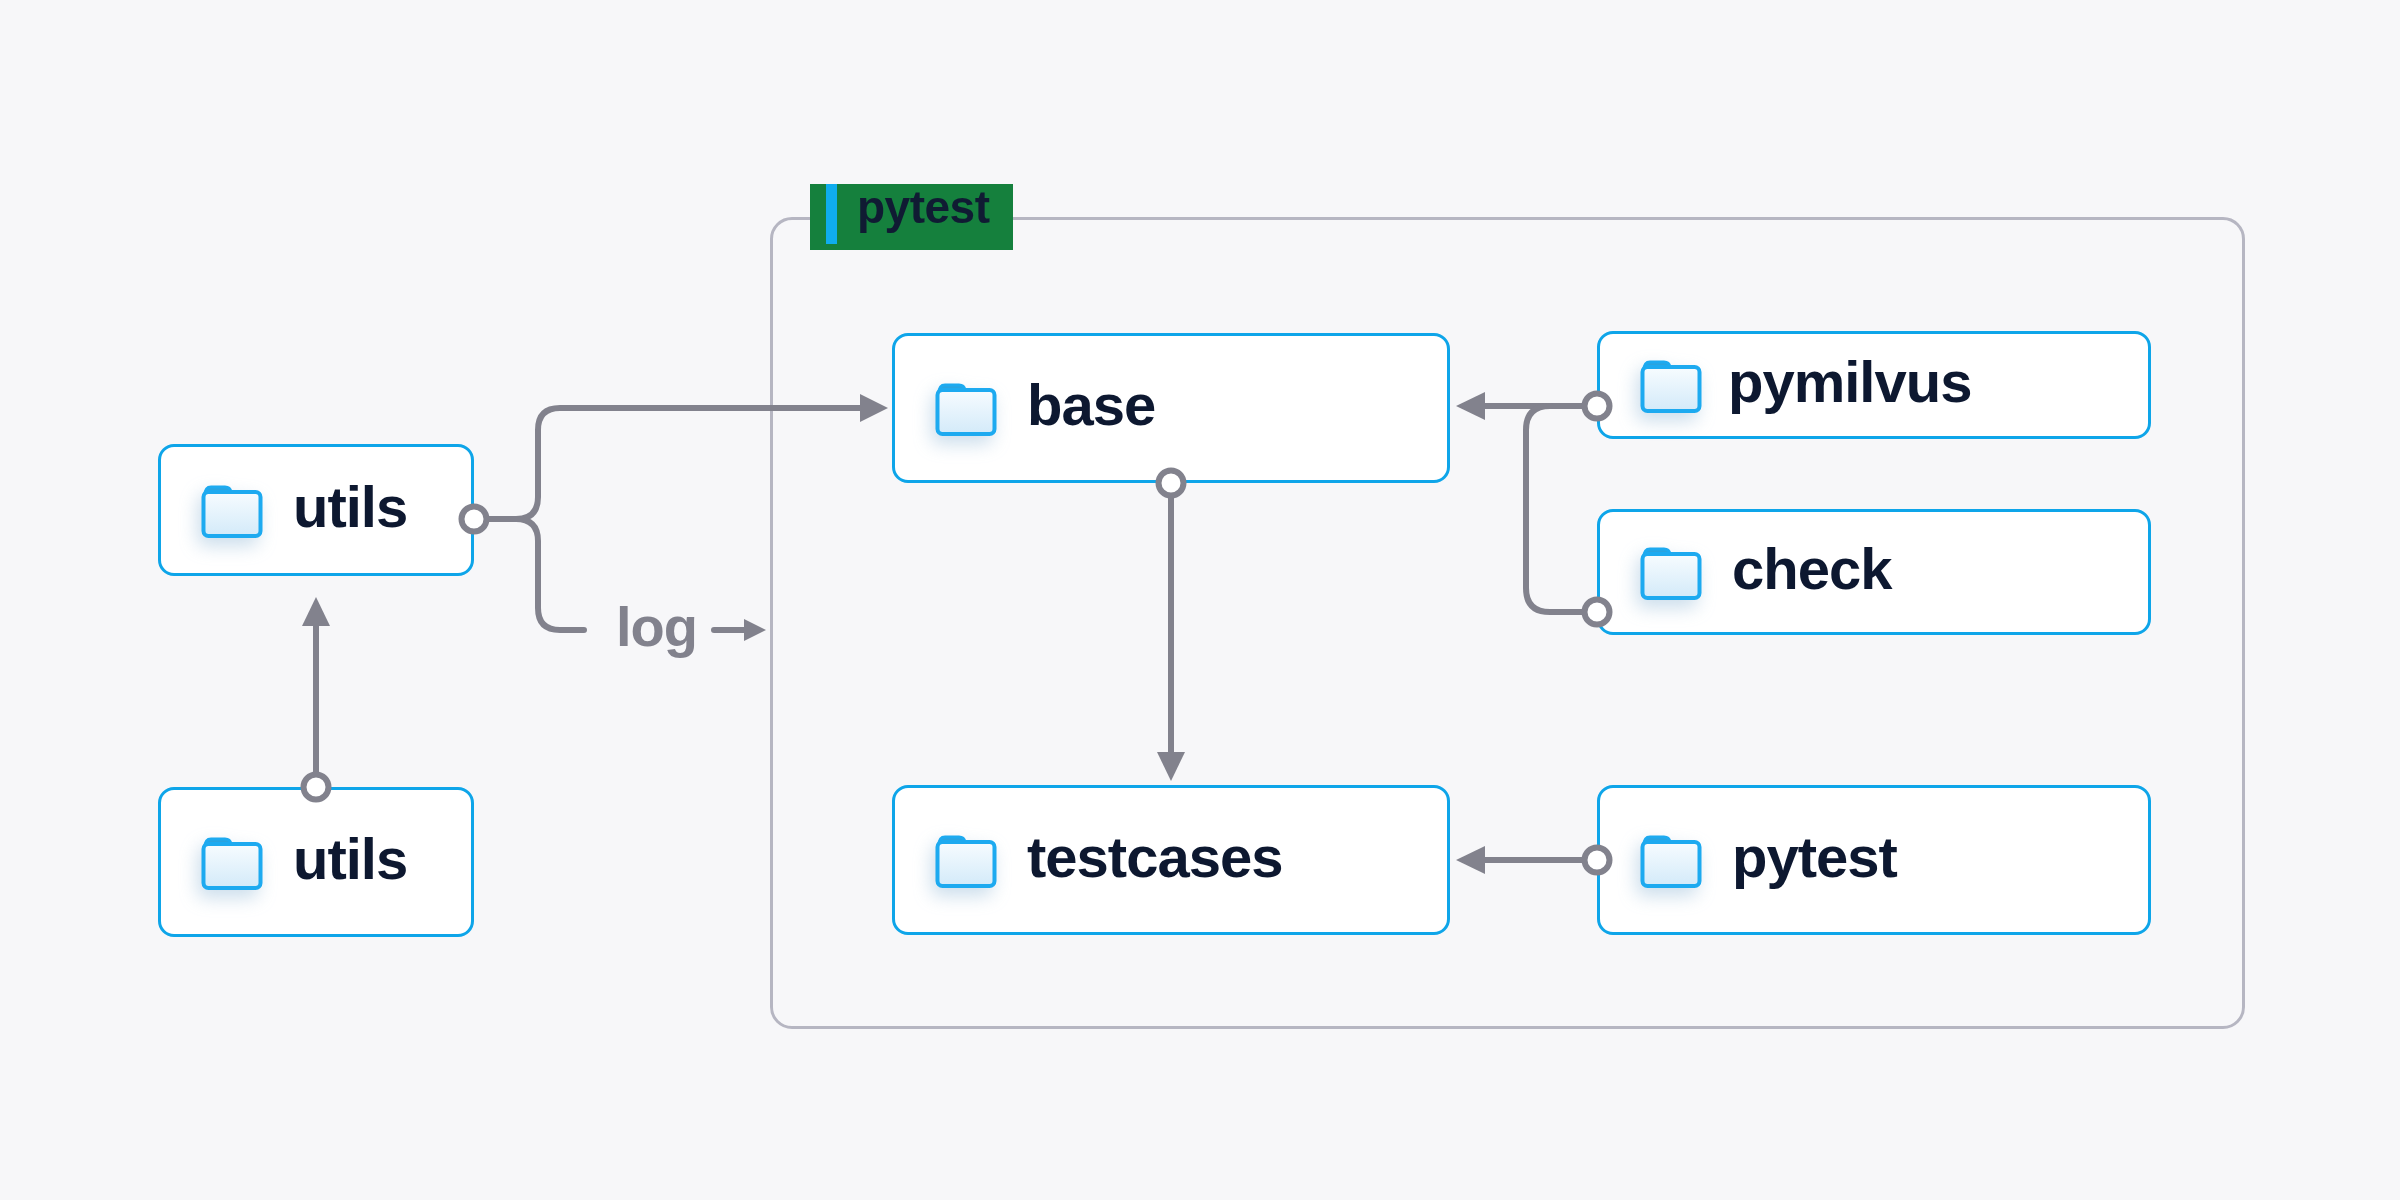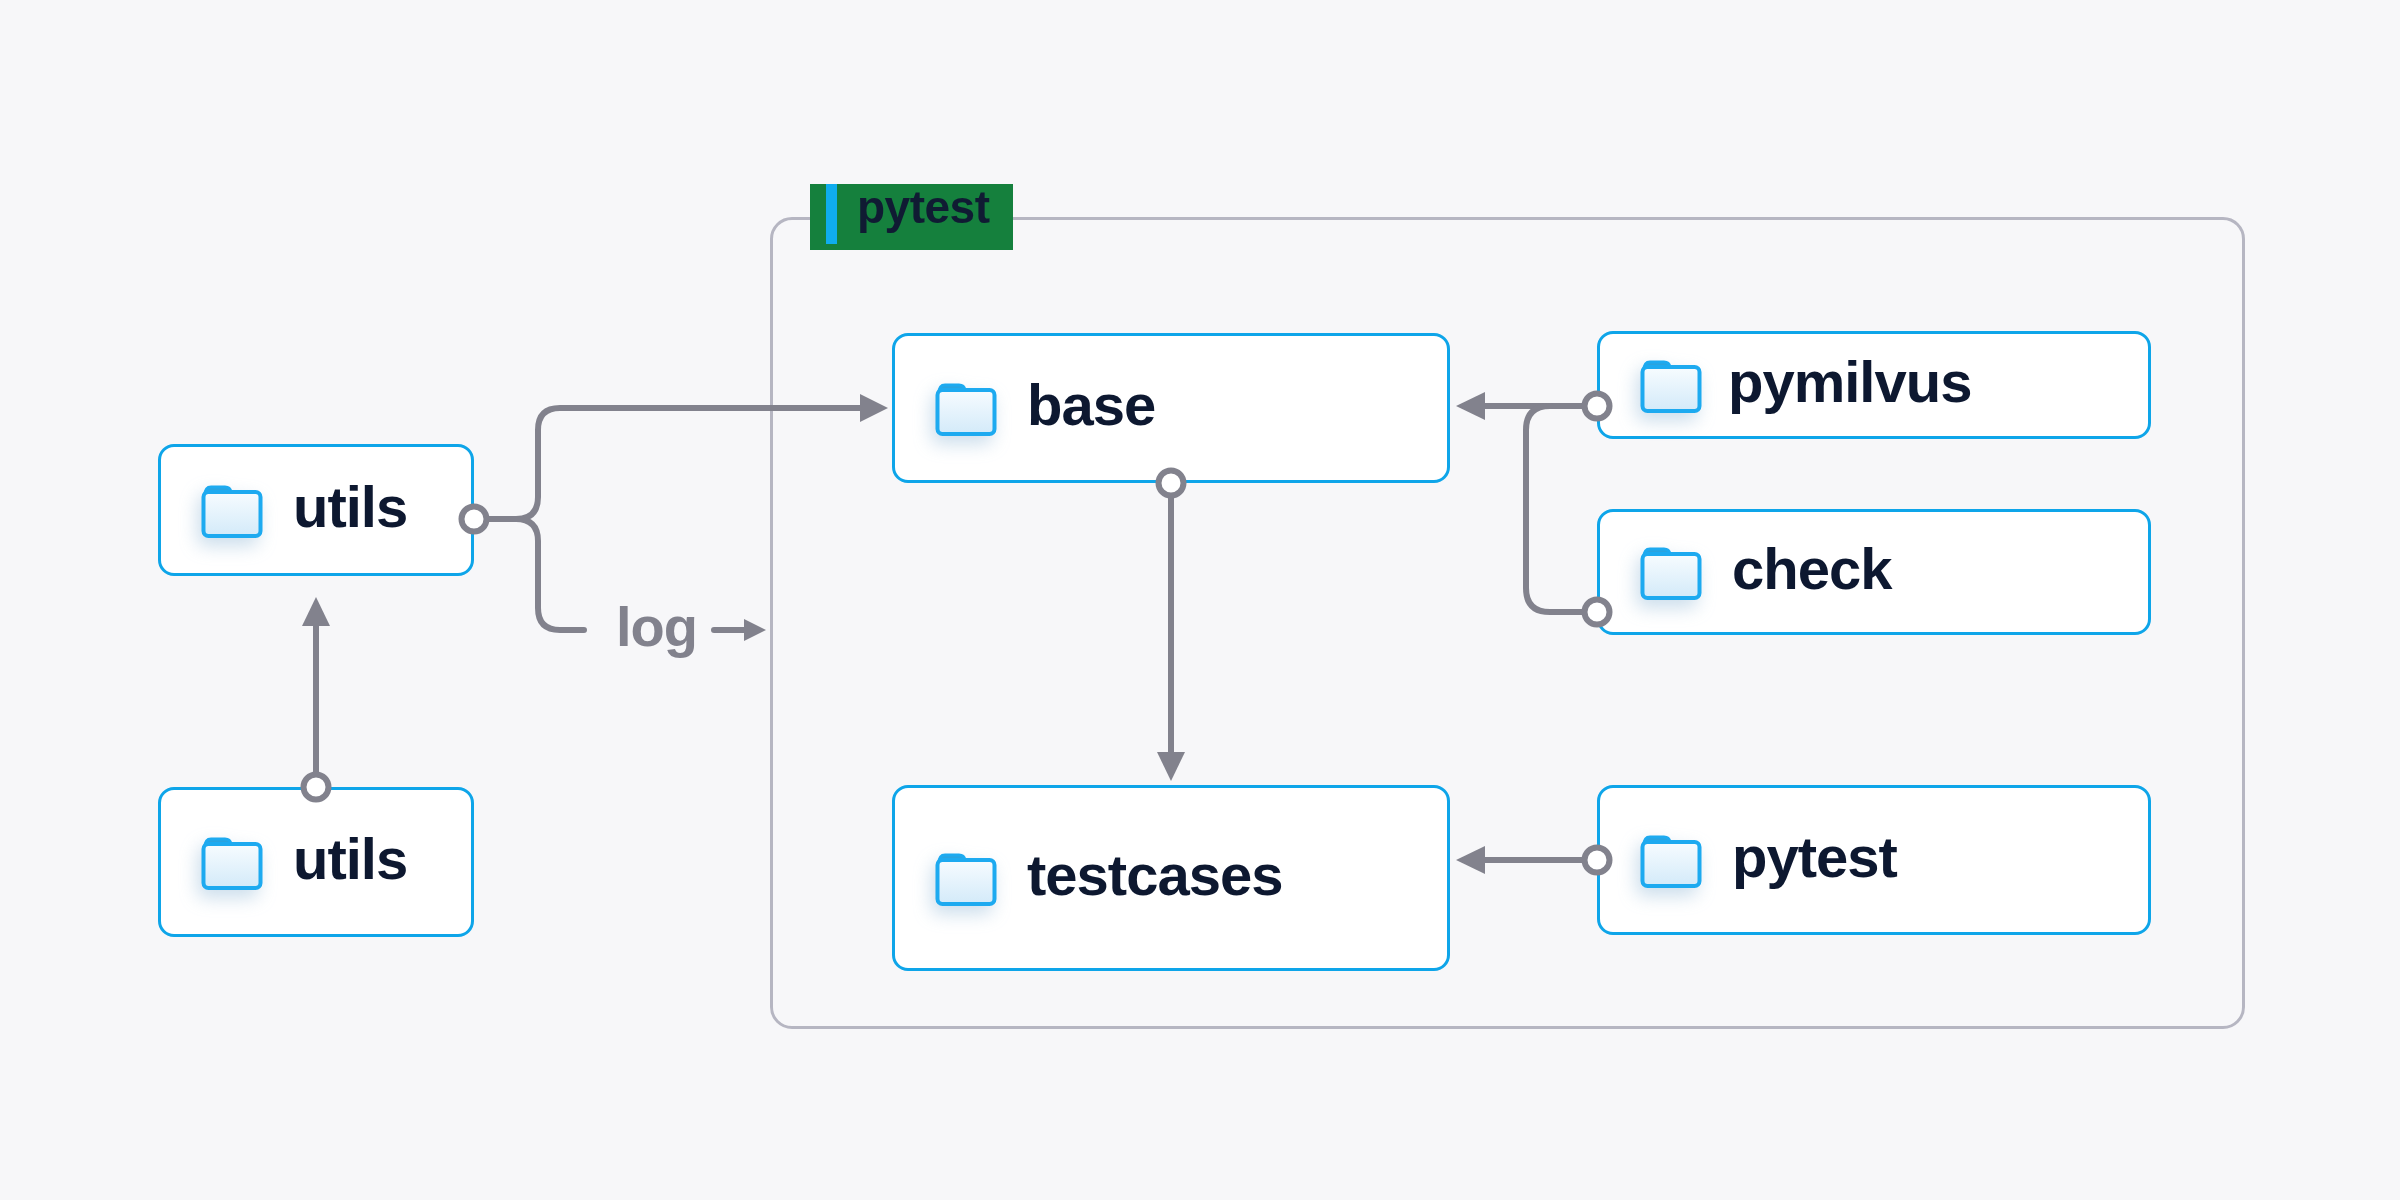--- a/index.html
+++ b/index.html
@@ -173,21 +173,21 @@
 
   <div class="node" style="left:1597px; top:509px; width:554px; height:126px;">
     <span class="folder">
         <svg viewBox="0 0 66 58">
           <use href="#folderIcon"></use>
         </svg>
       </span>
     <span class="label">check</span>
   </div>
 
-  <div class="node" style="left:892px; top:785px; width:558px; height:186px;">
+  <div class="node" style="left:892px; top:785px; width:558px; height:150px;">
     <span class="folder">
         <svg viewBox="0 0 66 58">
           <use href="#folderIcon"></use>
         </svg>
       </span>
     <span class="label">testcases</span>
   </div>
 
   <div class="node" style="left:1597px; top:785px; width:554px; height:150px;">
     <span class="folder">

